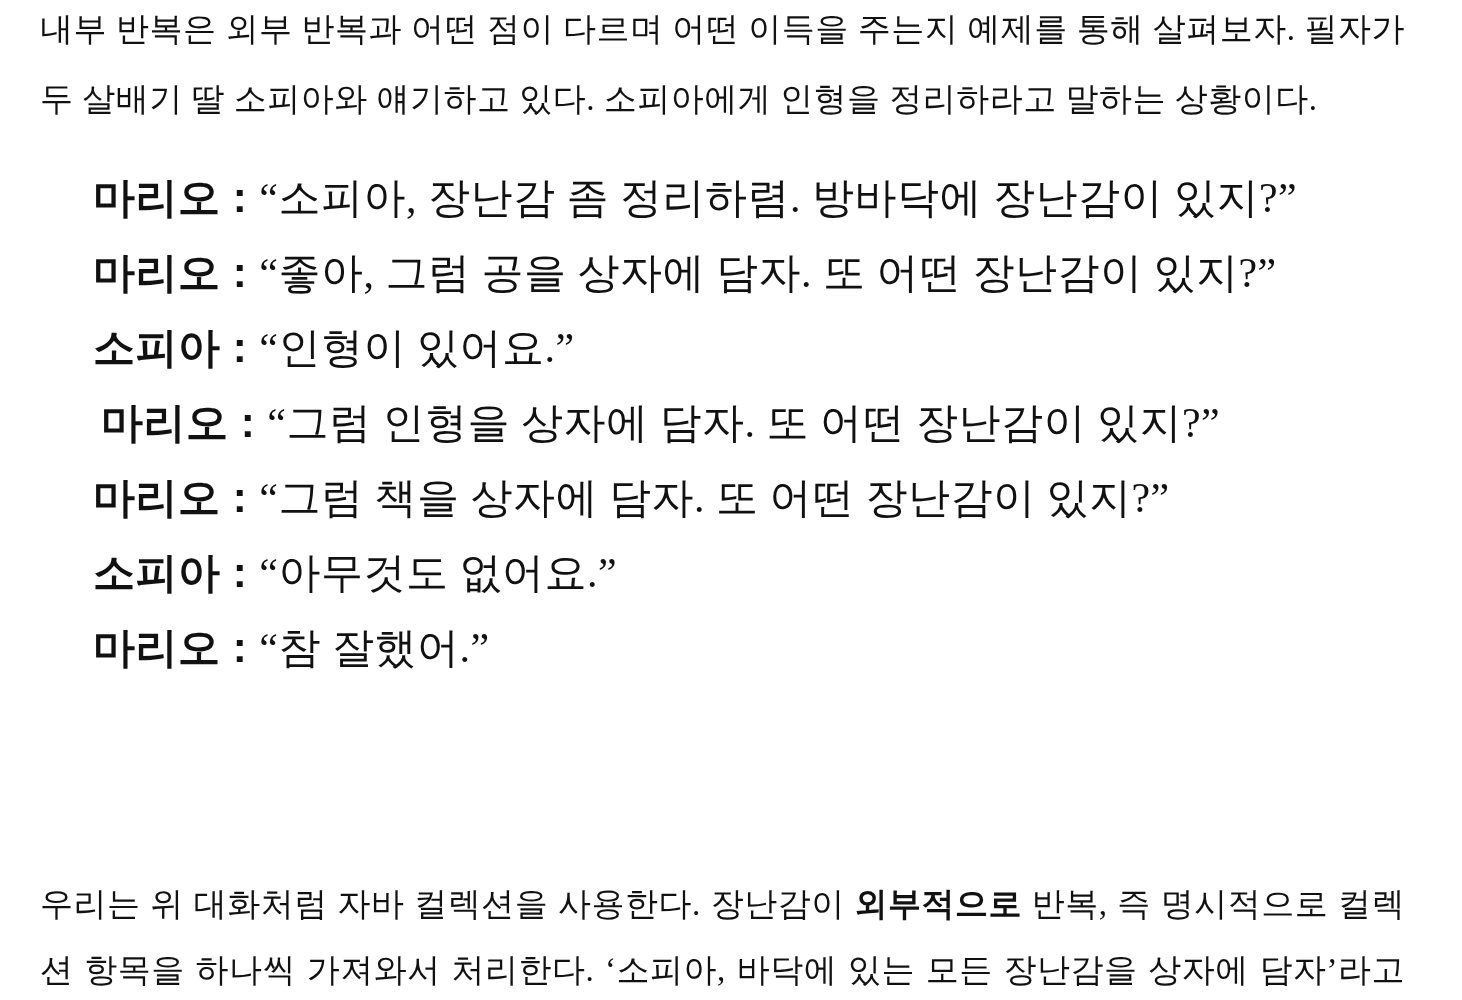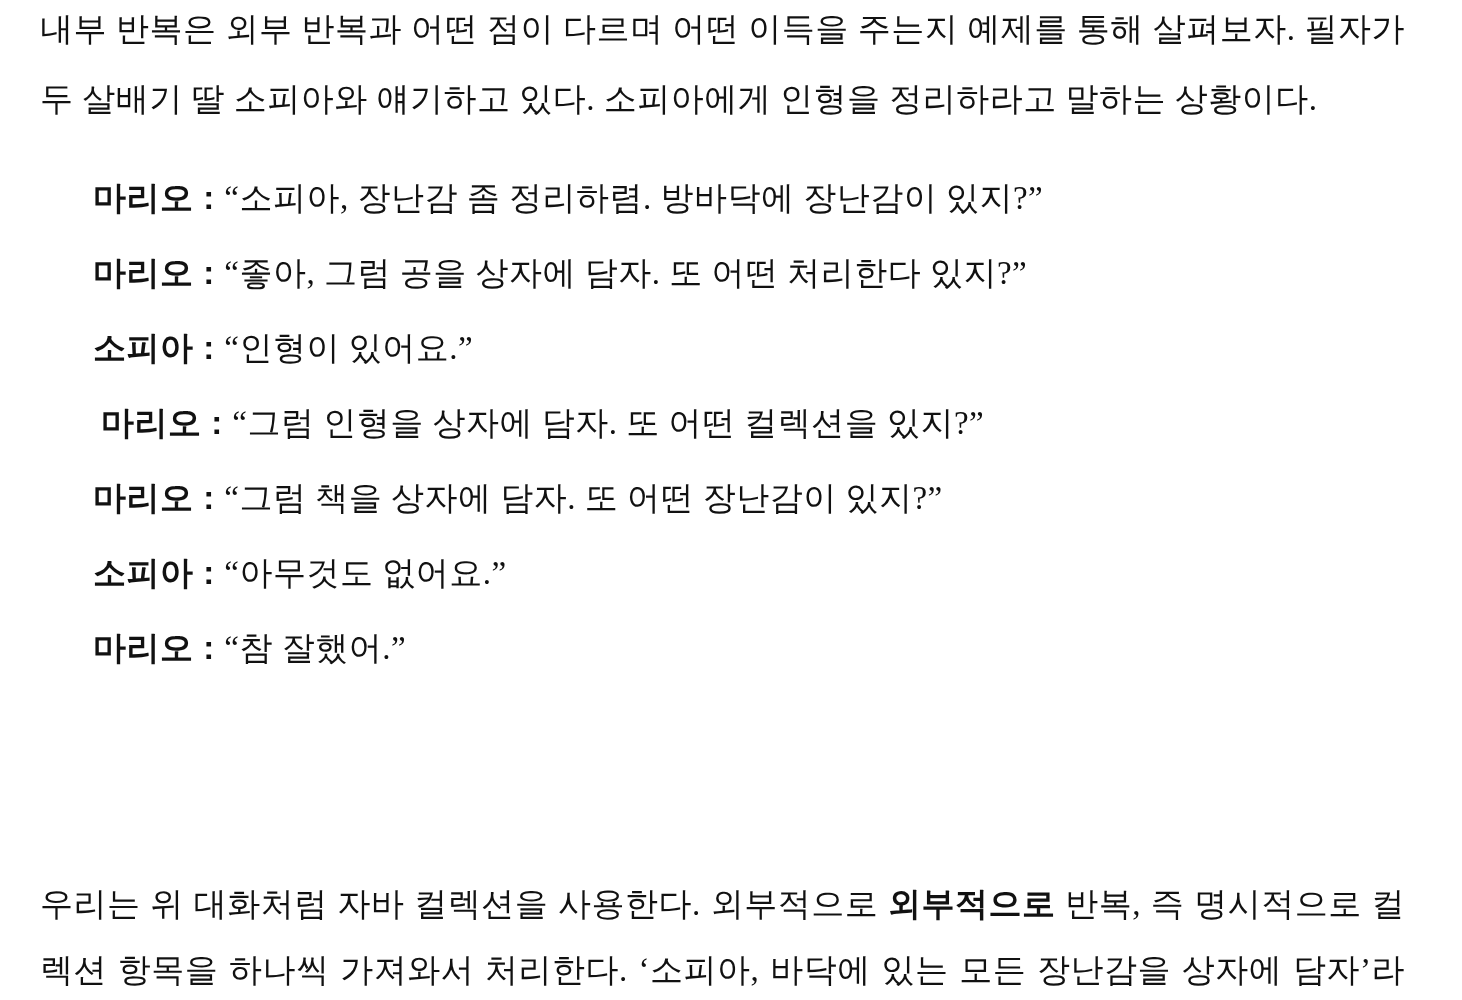--- a/index.html
+++ b/index.html
@@ -40,21 +40,21 @@
   .dialogue {
     position: absolute;
     left: 0;
     top: 0;
     width: 1462px;
     height: 860px;
   }
   .dline {
     position: absolute;
     left: 93px;
-    font-size: 33px;
+    font-size: 42px;
     line-height: 40px;
     white-space: nowrap;
     letter-spacing: 0.5px;
   }
   .dline:nth-child(1) { top: 178px; }
   .dline:nth-child(2) { top: 253px; }
   .dline:nth-child(3) { top: 328px; }
   .dline:nth-child(4) { top: 403px; margin-left: 8px; }
   .dline:nth-child(5) { top: 478px; }
   .dline:nth-child(6) { top: 553px; }
@@ -72,23 +72,23 @@
 </style>
 </head>
 <body>
 
 <div class="page">
 
   <p class="para intro">내부 반복은 외부 반복과 어떤 점이 다르며 어떤 이득을 주는지 예제를 통해 살펴보자. 필자가 두 살배기 딸 소피아와 얘기하고 있다. 소피아에게 인형을 정리하라고 말하는 상황이다.</p>
 
   <div class="dialogue">
     <div class="dline"><span class="speaker">마리오</span><span class="sep"> : </span><span class="utterance">“소피아, 장난감 좀 정리하렴. 방바닥에 장난감이 있지?”</span></div>
-    <div class="dline"><span class="speaker">마리오</span><span class="sep"> : </span><span class="utterance">“좋아, 그럼 공을 상자에 담자. 또 어떤 처리한다 있지?”</span></div>
+    <div class="dline"><span class="speaker">마리오</span><span class="sep"> : </span><span class="utterance">“좋아, 그럼 공을 상자에 담자. 또 어떤 장난감이 있지?”</span></div>
     <div class="dline"><span class="speaker">소피아</span><span class="sep"> : </span><span class="utterance">“인형이 있어요.”</span></div>
-    <div class="dline"><span class="speaker">마리오</span><span class="sep"> : </span><span class="utterance">“그럼 인형을 상자에 담자. 또 어떤 컬렉션을 있지?”</span></div>
+    <div class="dline"><span class="speaker">마리오</span><span class="sep"> : </span><span class="utterance">“그럼 인형을 상자에 담자. 또 어떤 장난감이 있지?”</span></div>
     <div class="dline"><span class="speaker">마리오</span><span class="sep"> : </span><span class="utterance">“그럼 책을 상자에 담자. 또 어떤 장난감이 있지?”</span></div>
     <div class="dline"><span class="speaker">소피아</span><span class="sep"> : </span><span class="utterance">“아무것도 없어요.”</span></div>
     <div class="dline"><span class="speaker">마리오</span><span class="sep"> : </span><span class="utterance">“참 잘했어.”</span></div>
   </div>
 
-  <p class="para closing"><span>우리는 위 대화처럼 자바 컬렉션을 사용한다. 외부적으로 </span><strong class="bold-term">외부적으로</strong><span> 반복, 즉 명시적으로 컬렉션 항목을 하나씩 가져와서 처리한다. ‘소피아, 바닥에 있는 모든 장난감을 상자에 담자’라고 말</span></p>
+  <p class="para closing"><span>우리는 위 대화처럼 자바 컬렉션을 사용한다. 장난감이 </span><strong class="bold-term">외부적으로</strong><span> 반복, 즉 명시적으로 컬렉션 항목을 하나씩 가져와서 처리한다. ‘소피아, 바닥에 있는 모든 장난감을 상자에 담자’라고 말</span></p>
 
 </div>
 
 </body></html>

